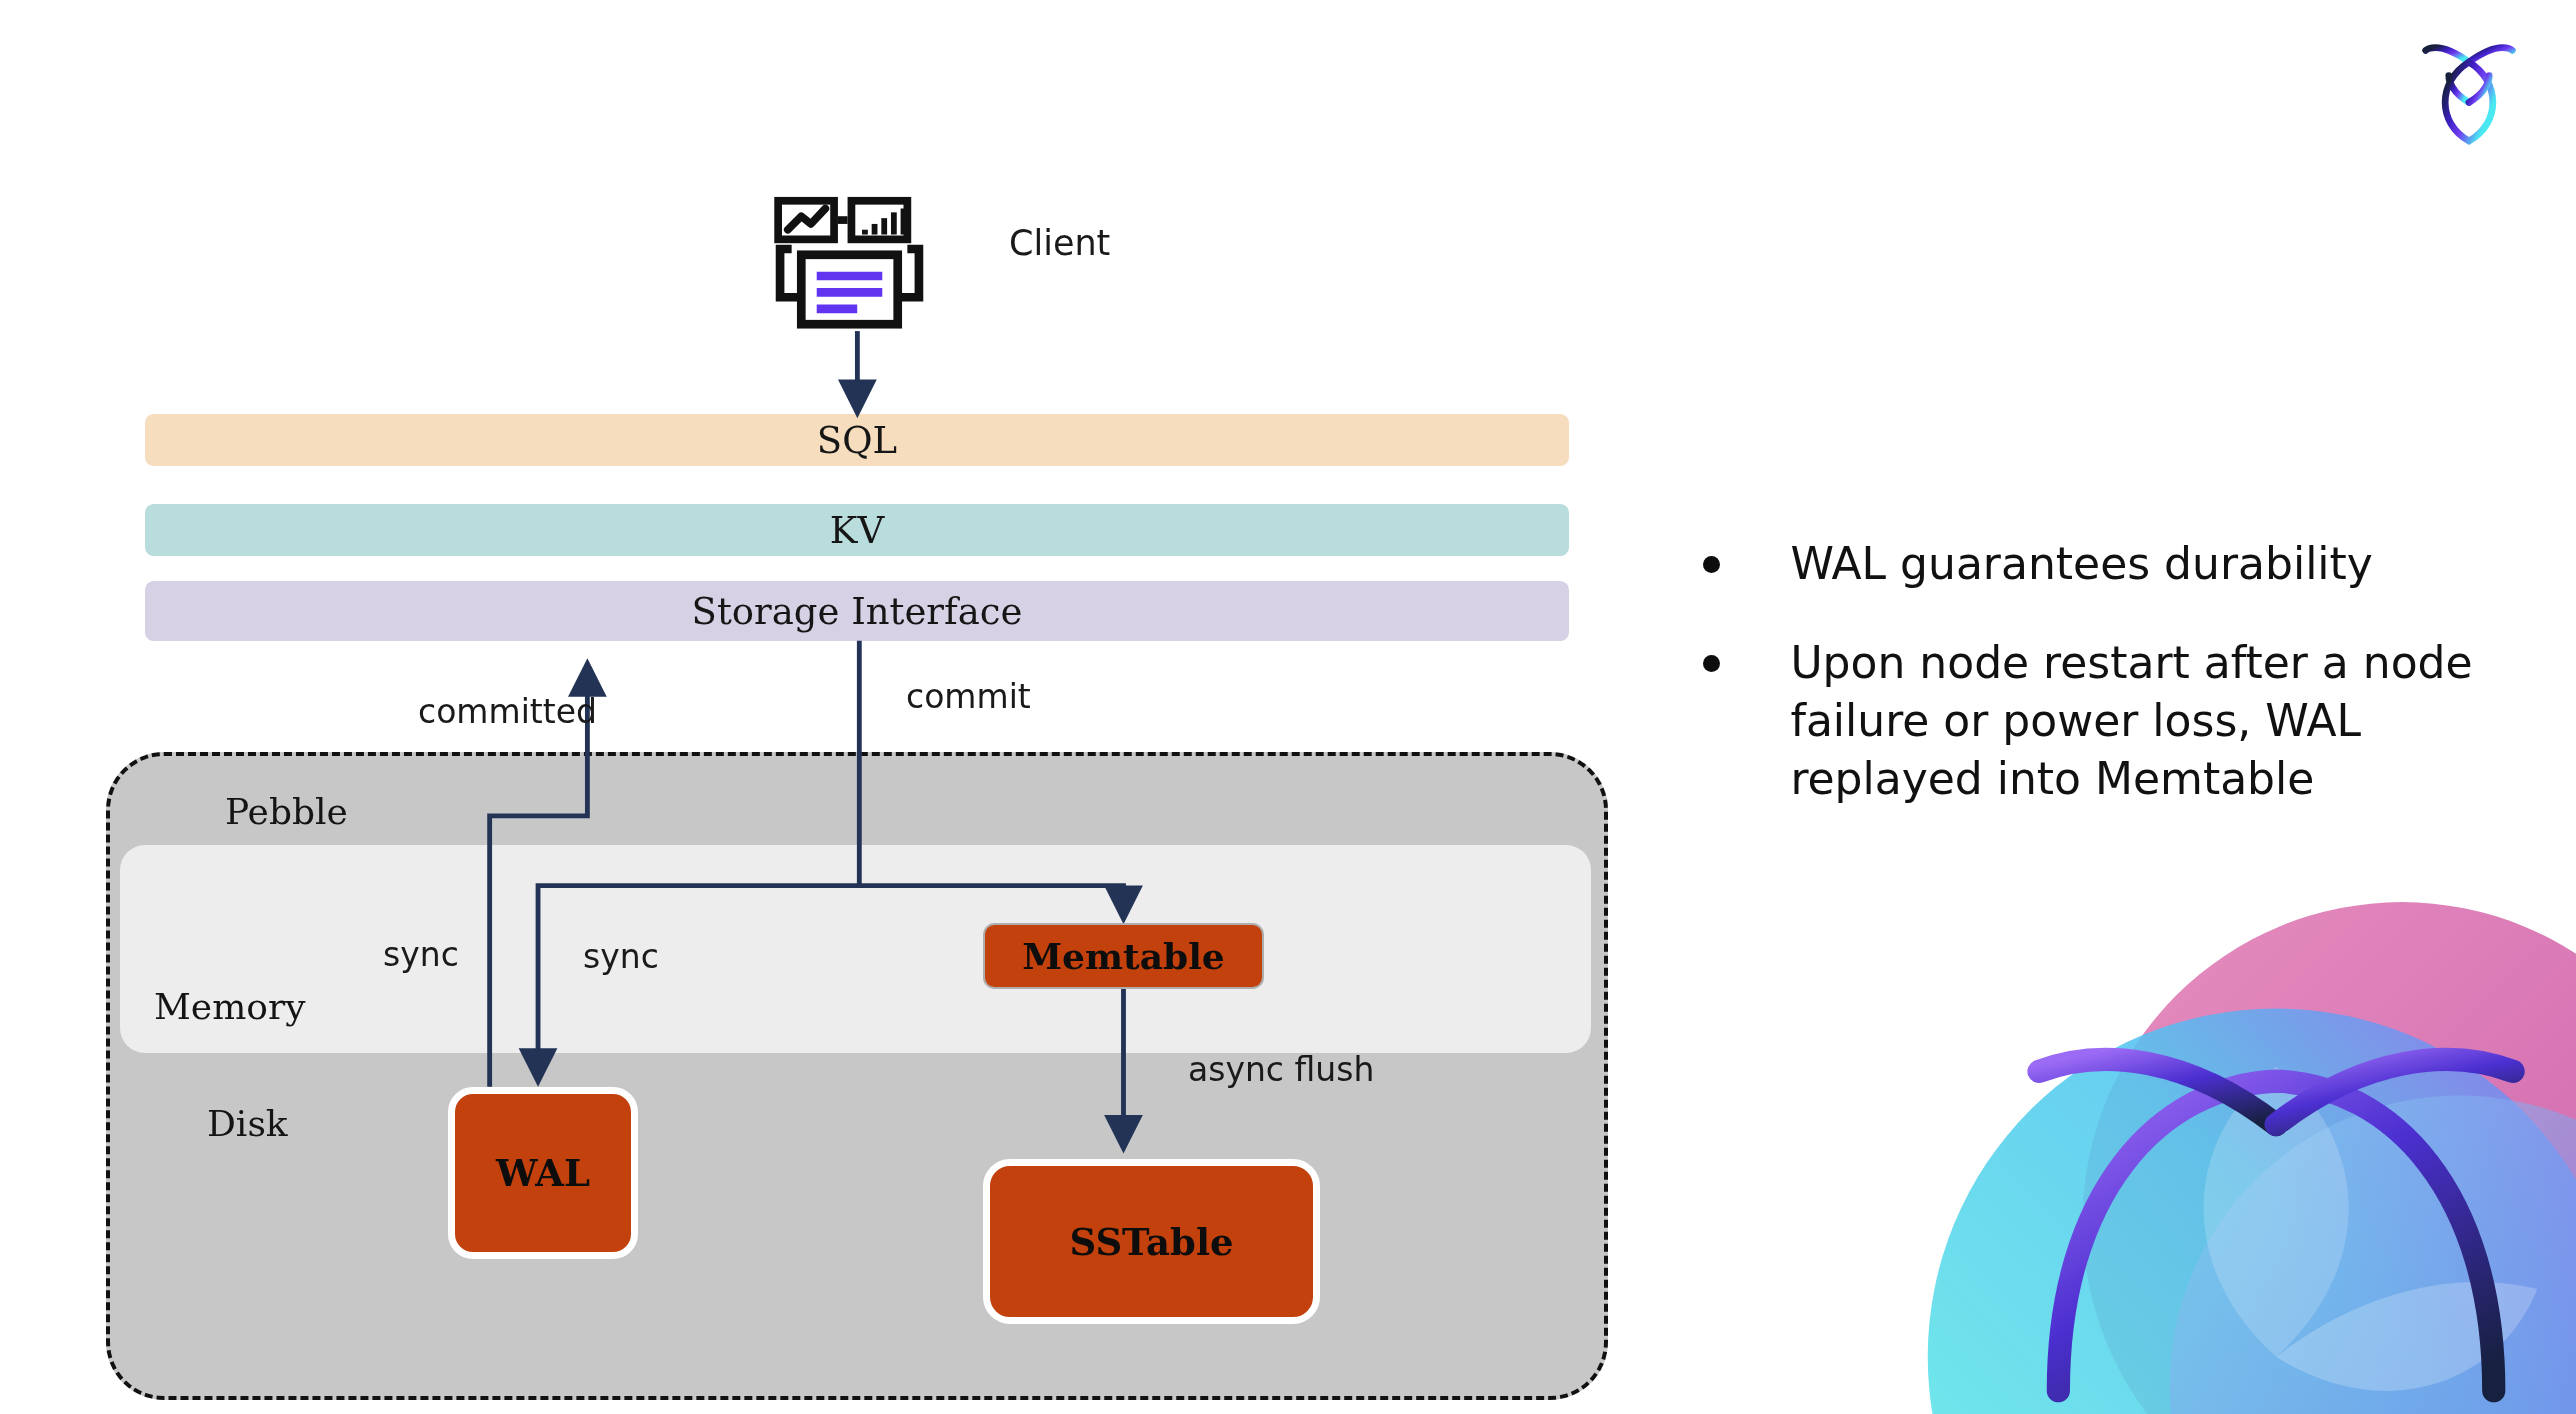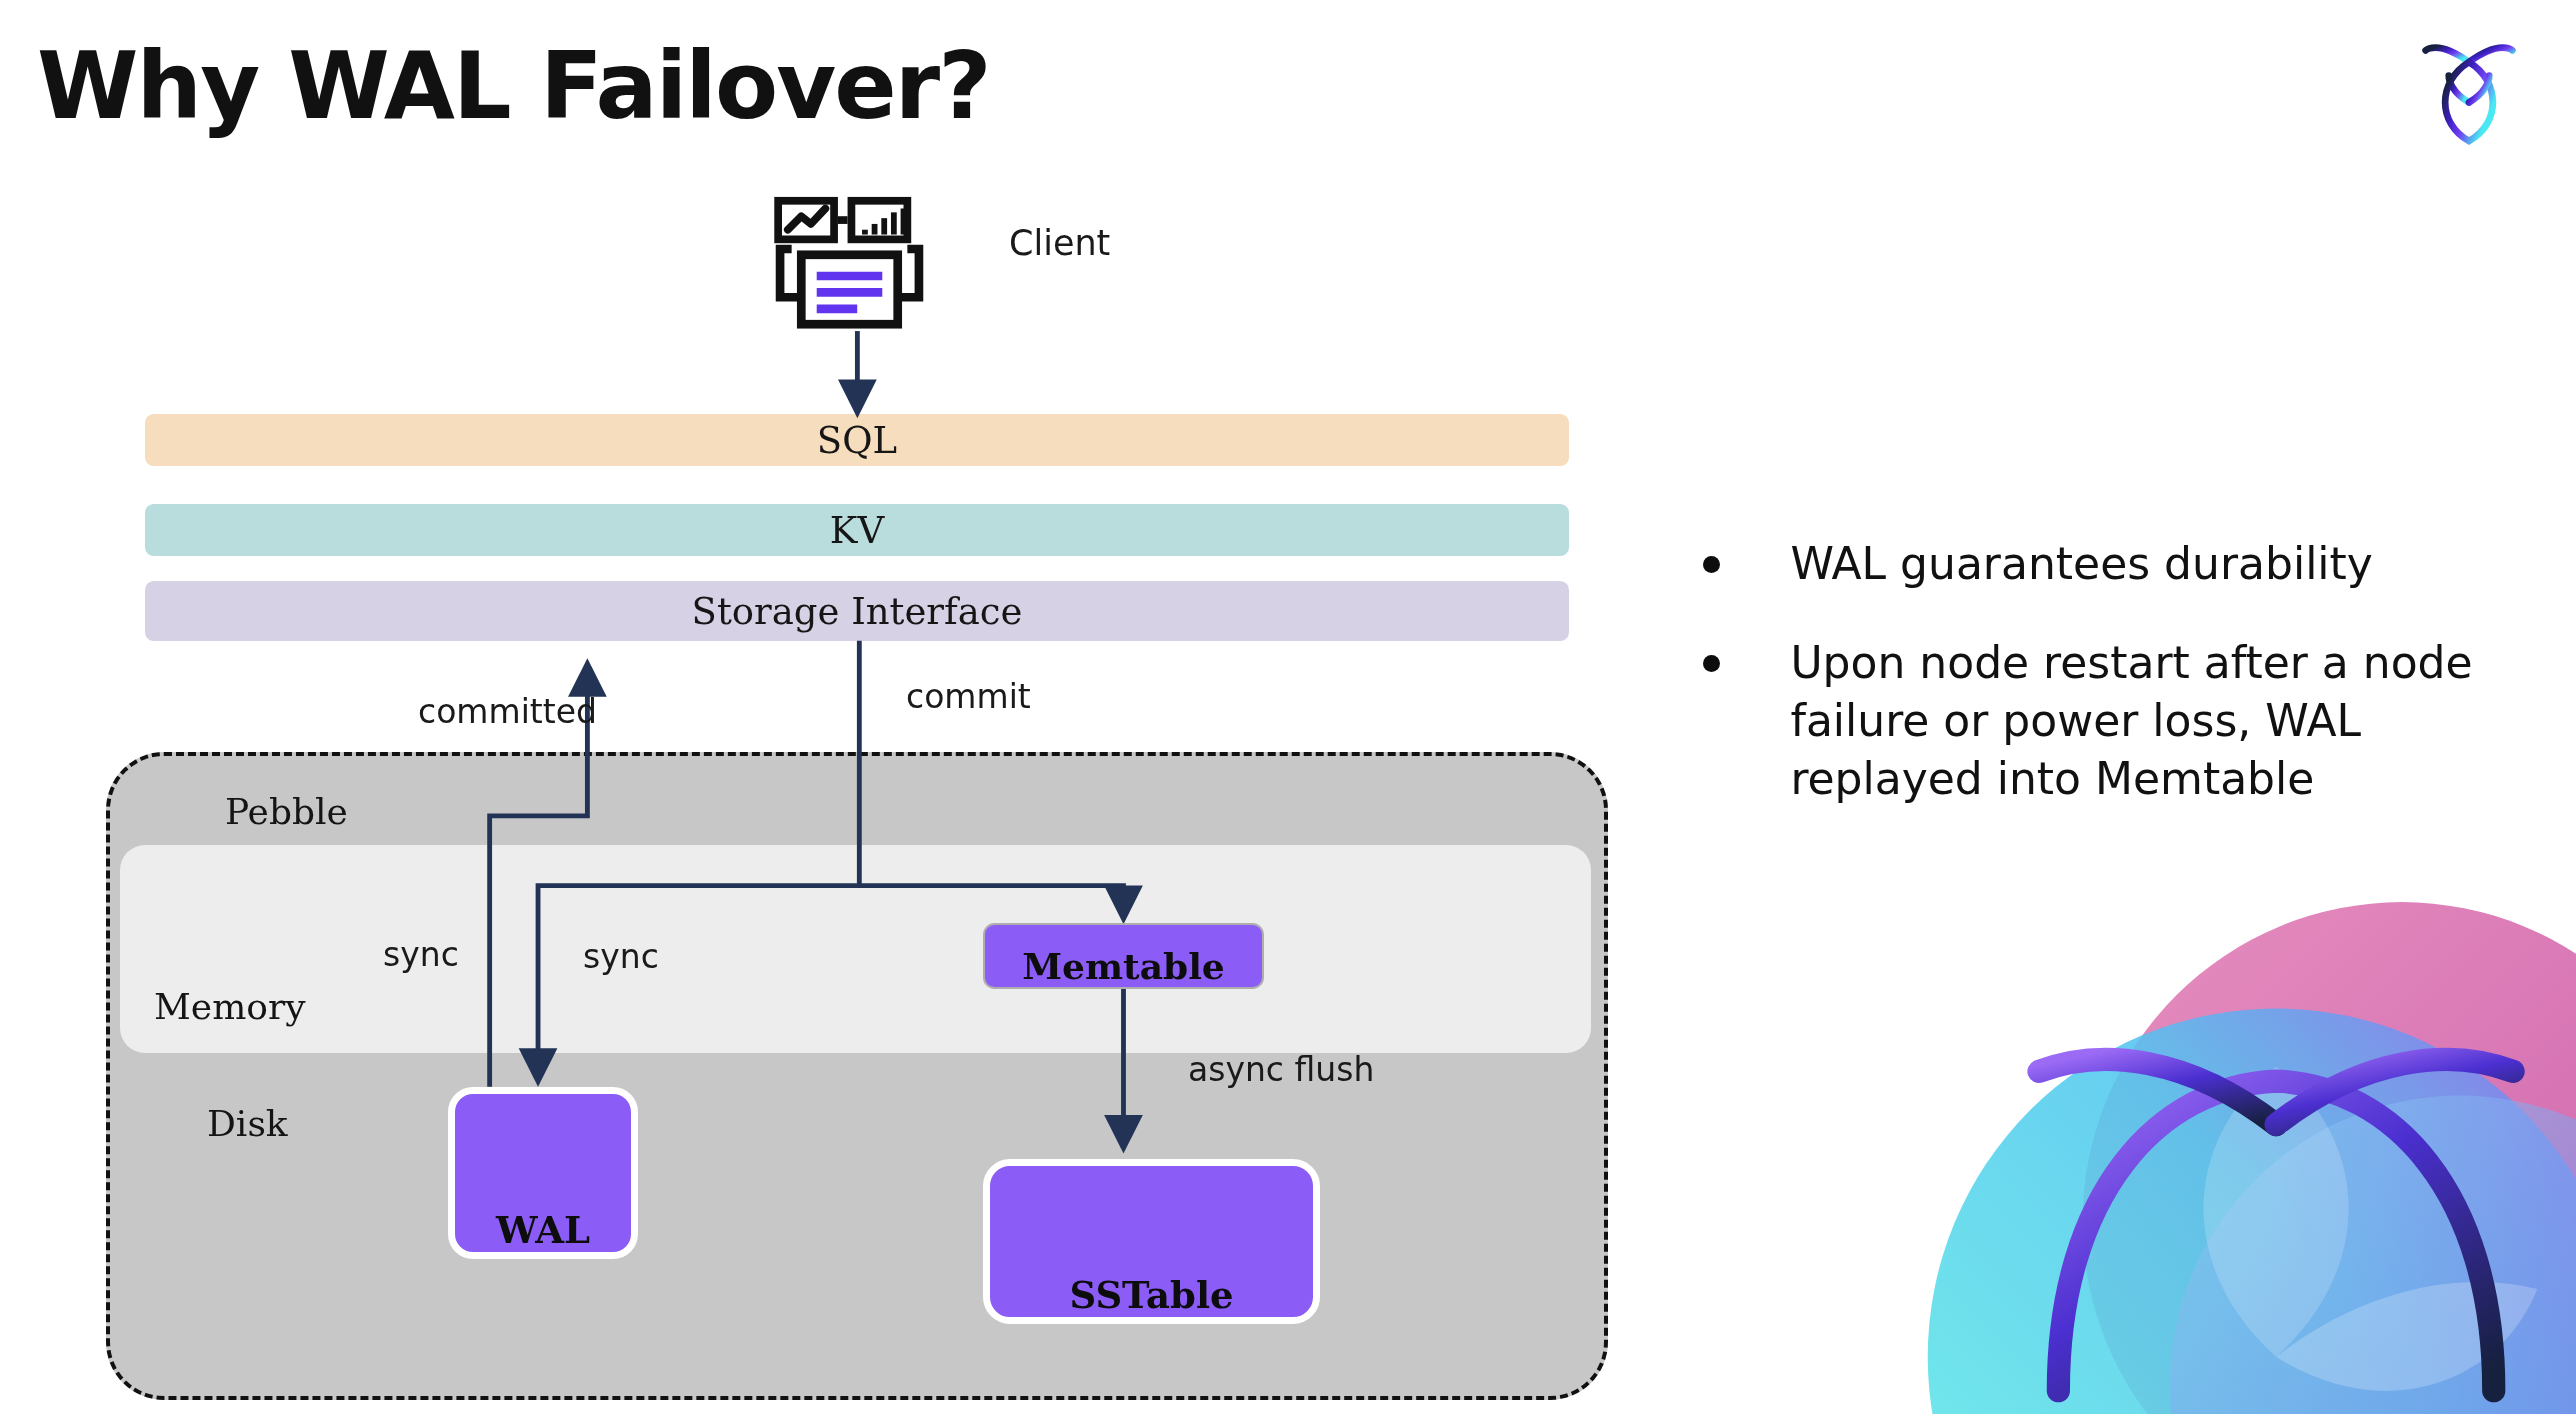--- a/index.html
+++ b/index.html
@@ -75,22 +75,22 @@
     font-family:"DejaVu Serif", serif;font-size:36px;color:#141414;
   }
   .lbl-disk{
     position:absolute;left:207px;top:1103px;
     font-family:"DejaVu Serif", serif;font-size:36px;color:#141414;
   }
 
   
   .dbox{
     position:absolute;
-    background:#8b5cf6;
-    display:flex;align-items:flex-end;justify-content:center;
+    background:#c2410c;
+    display:flex;align-items:center;justify-content:center;
     font-family:"DejaVu Serif", serif;
     font-weight:bold;color:#0d0d0d;
     box-sizing:border-box;
   }
   .box-memtable{
     left:983px;top:923px;width:281px;height:66px;
     border:2.9px solid #aeaeae;border-radius:11.6px;font-size:36px;
   }
   .box-wal{
     left:448px;top:1087px;width:190px;height:172px;
@@ -165,21 +165,20 @@
       <path d="M430 470 C 520 400 620 380 700 400 C 660 500 540 540 430 470 Z" fill="#ffffff" opacity="0.22"></path>
       <g fill="none" stroke="url(#gOutline)" stroke-width="24" stroke-linecap="round">
         <path d="M205 505 C 205 300 310 190 430 185 C 550 190 655 300 655 505"></path>
         <path d="M430 530 L 430 190"></path>
         <path d="M430 230 C 340 160 250 150 185 175"></path>
         <path d="M430 230 C 520 160 610 150 675 175"></path>
       </g>
     </g>
   </svg>
 
-  <div class="title">Why WAL Failover?</div>
 
   <svg class="corner-logo" viewBox="0 0 110 120">
     <defs>
       <linearGradient id="lgLogo" x1="0.15" y1="0.05" x2="0.95" y2="0.6">
         <stop offset="0%" stop-color="#17203c"></stop>
         <stop offset="35%" stop-color="#3b1fc0"></stop>
         <stop offset="62%" stop-color="#6f3df0"></stop>
         <stop offset="100%" stop-color="#4ae8f0"></stop>
       </linearGradient>
     </defs>

